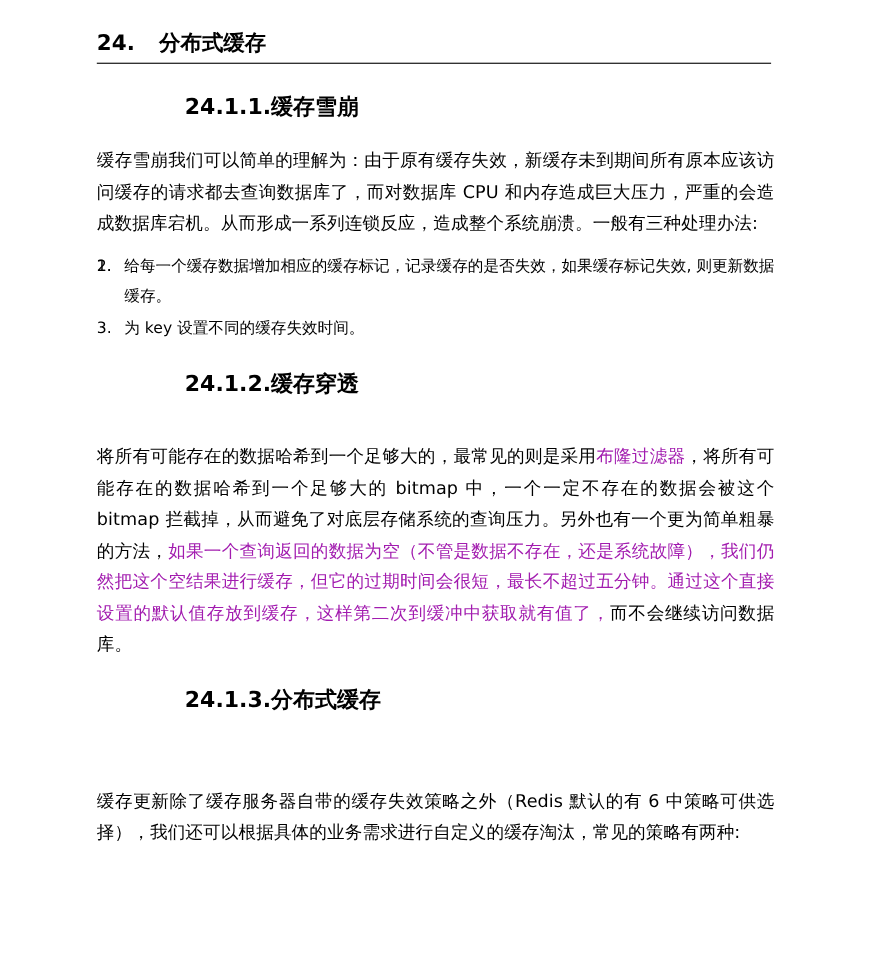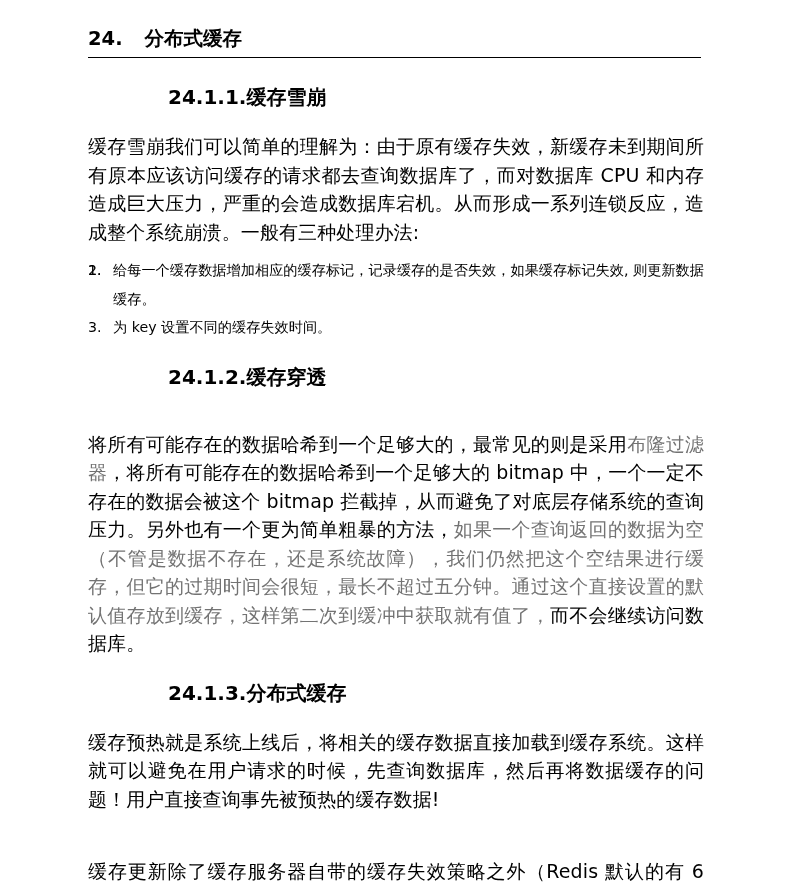--- a/index.html
+++ b/index.html
@@ -71,30 +71,30 @@
     line-height: 1.3;
     padding-left: 80px;
   }
   .section-heading .sh-num {
     display: inline-block;
     min-width: 68px;
   }
 
   
   .para {
-    font-size: 19px;
+    font-size: 16px;
     line-height: 28.5px;
     color: #000;
     margin: 0;
     text-align: justify;
     text-justify: inter-ideograph;
     letter-spacing: 0.1px;
   }
   .blue {
-    color: #737373;
+    color: #a21caf;
   }
 
   
   .numlist {
     margin: 0;
     padding: 0;
     list-style: none;
     font-size: 14.2px;
     line-height: 28.5px;
   }
@@ -153,21 +153,20 @@
     <div class="sp-3"></div>
 
     <p class="para"><span>将所有可能存在的数据哈希到一个足够大的，最常见的则是采用</span><span class="blue">布隆过滤器</span><span>，将所有可能存在的数据哈希到一个足够大的 bitmap 中，一个一定不存在的数据会被这个 bitmap 拦截掉，从而避免了对底层存储系统的查询压力。另外也有一个更为简单粗暴的方法，</span><span class="blue">如果一个查询返回的数据为空（不管是数据不存在，还是系统故障），我们仍然把这个空结果进行缓存，但它的过期时间会很短，最长不超过五分钟。通过这个直接设置的默认值存放到缓存，这样第二次到缓冲中获取就有值了，</span><span>而不会继续访问数据库。</span></p>
 
     <div class="sp-4"></div>
 
     <div class="section-heading"><span class="sh-num">24.1.3.</span><span>分布式缓存</span></div>
 
     <div class="sp-4"></div>
 
-    <p class="para">缓存预热就是系统上线后，将相关的缓存数据直接加载到缓存系统。这样就可以避免在用户请求的时候，先查询数据库，然后再将数据缓存的问题！用户直接查询事先被预热的缓存数据!</p>
 
     <div class="sp-4"></div>
 
 
     <div class="sp-4"></div>
 
     <p class="para">缓存更新除了缓存服务器自带的缓存失效策略之外（Redis 默认的有 6 中策略可供选择），我们还可以根据具体的业务需求进行自定义的缓存淘汰，常见的策略有两种:</p>
 
   </div>
 </div>

